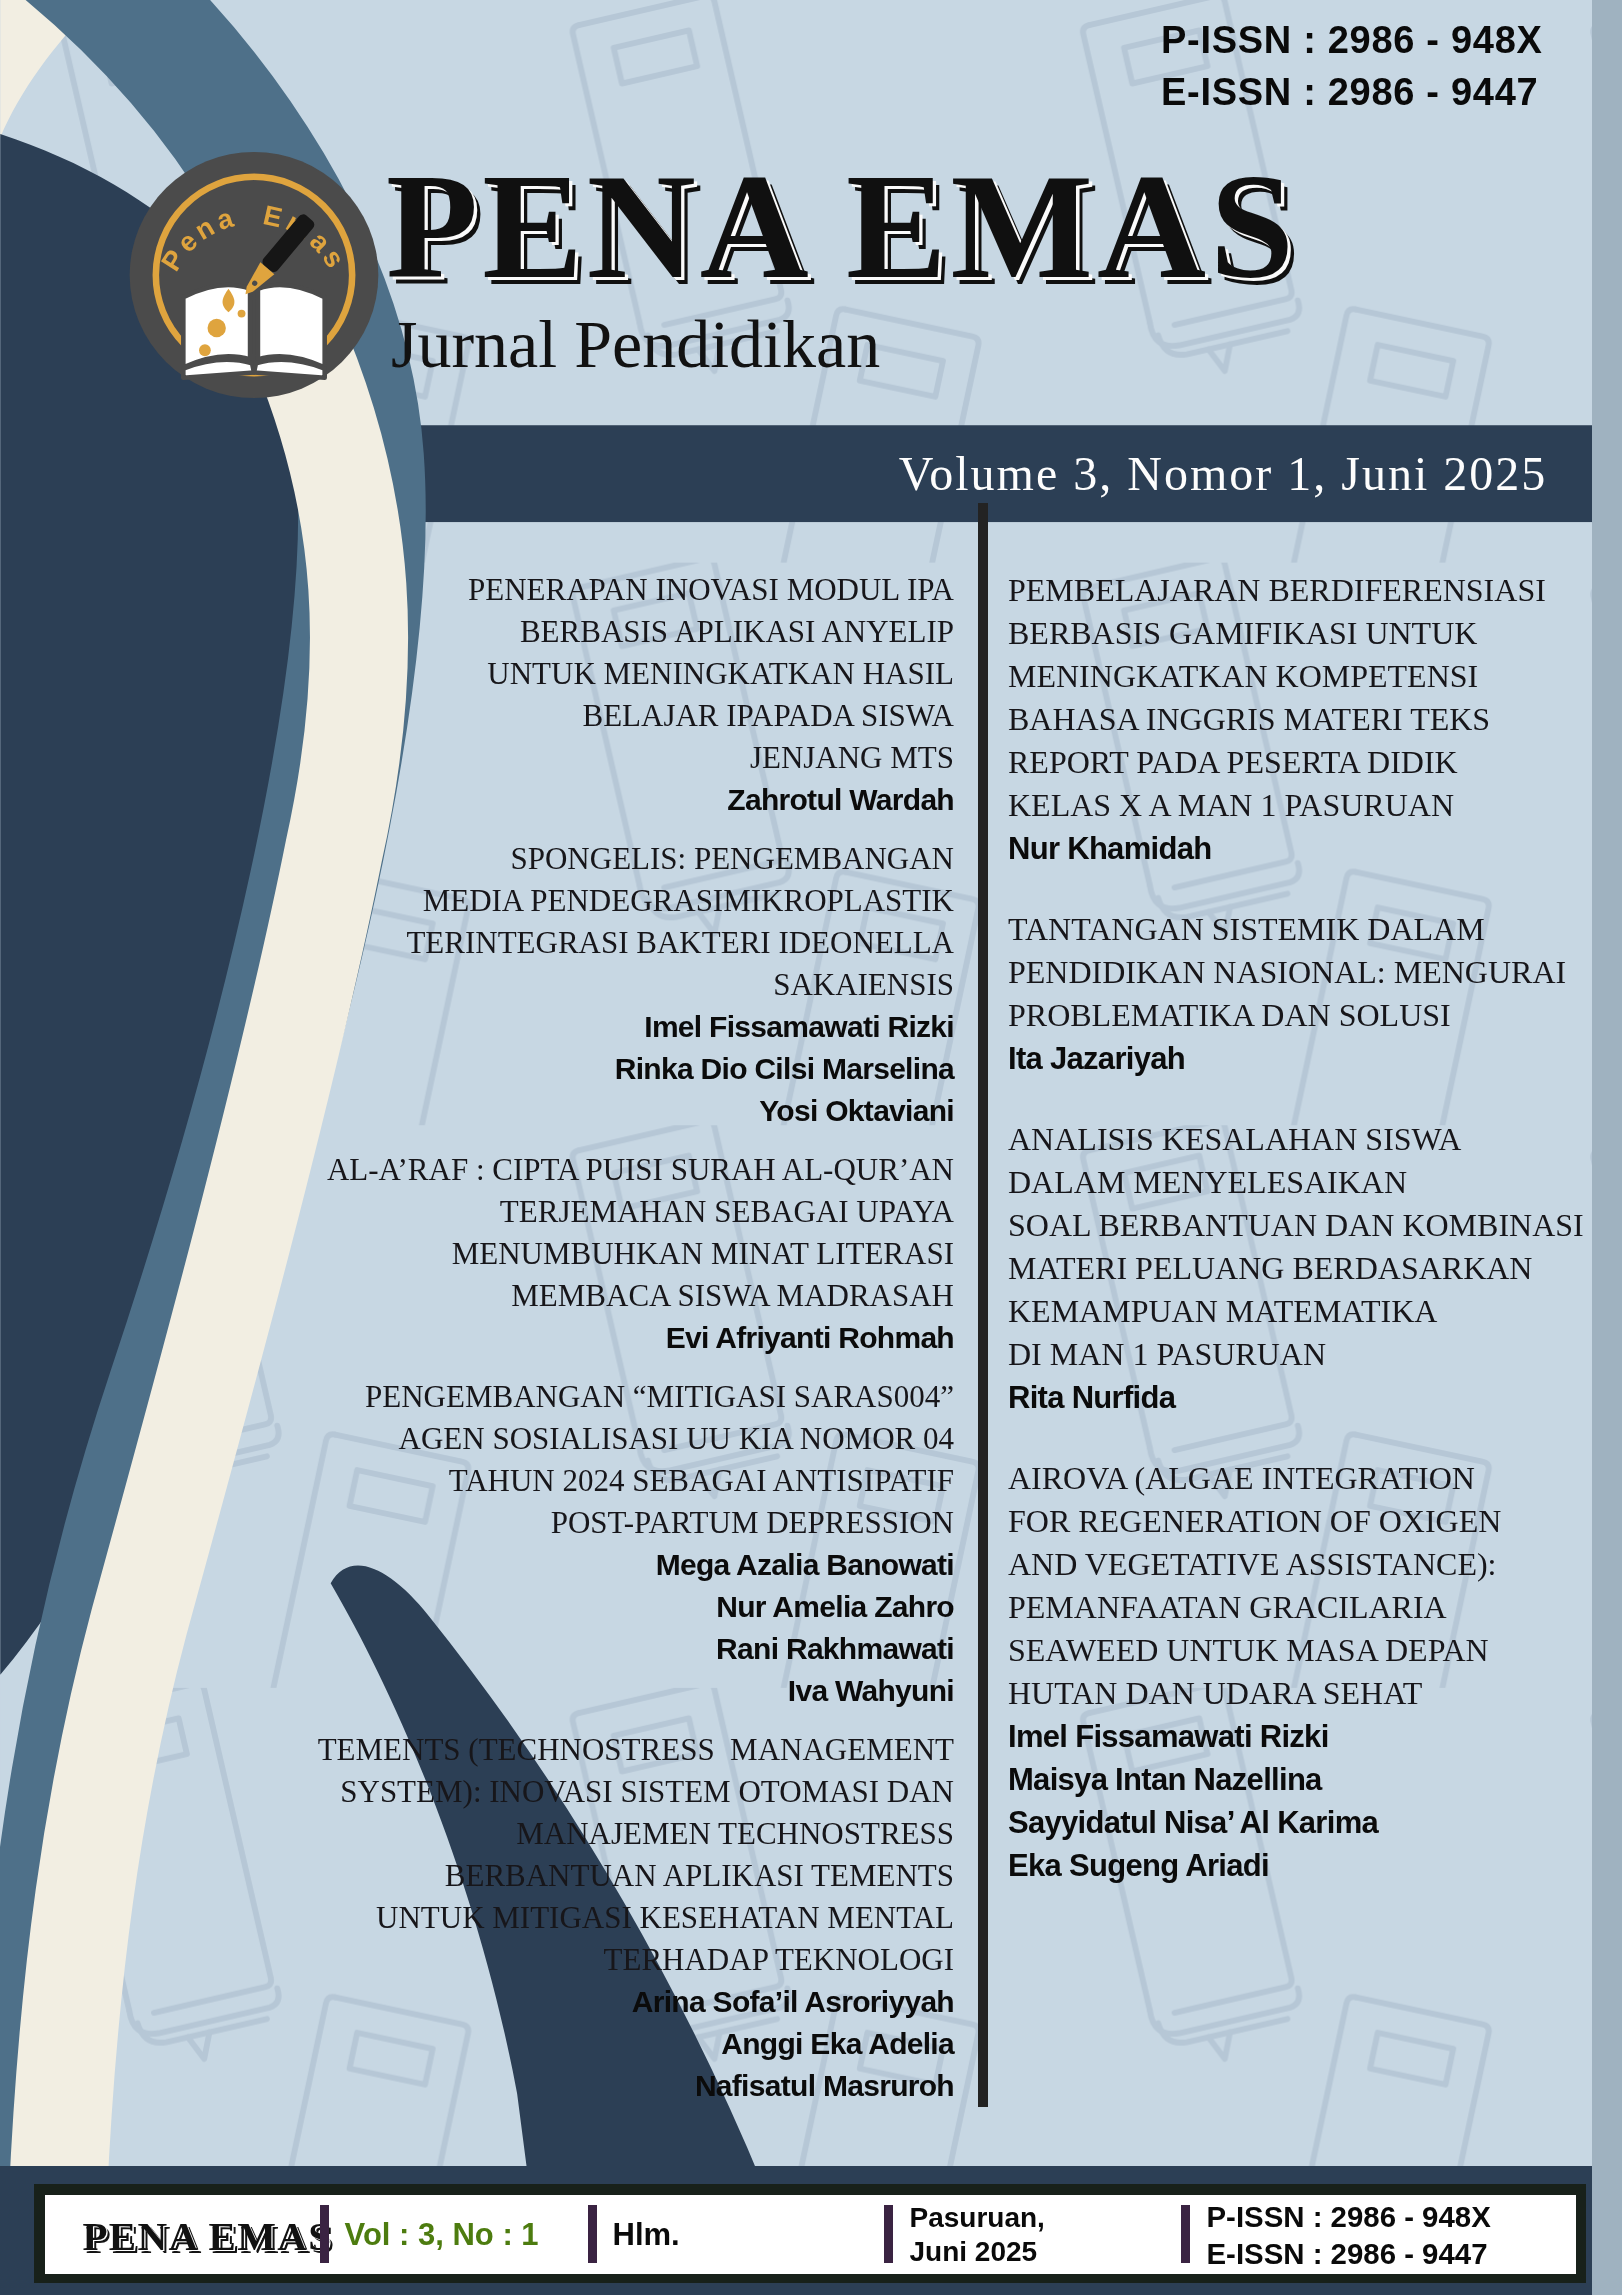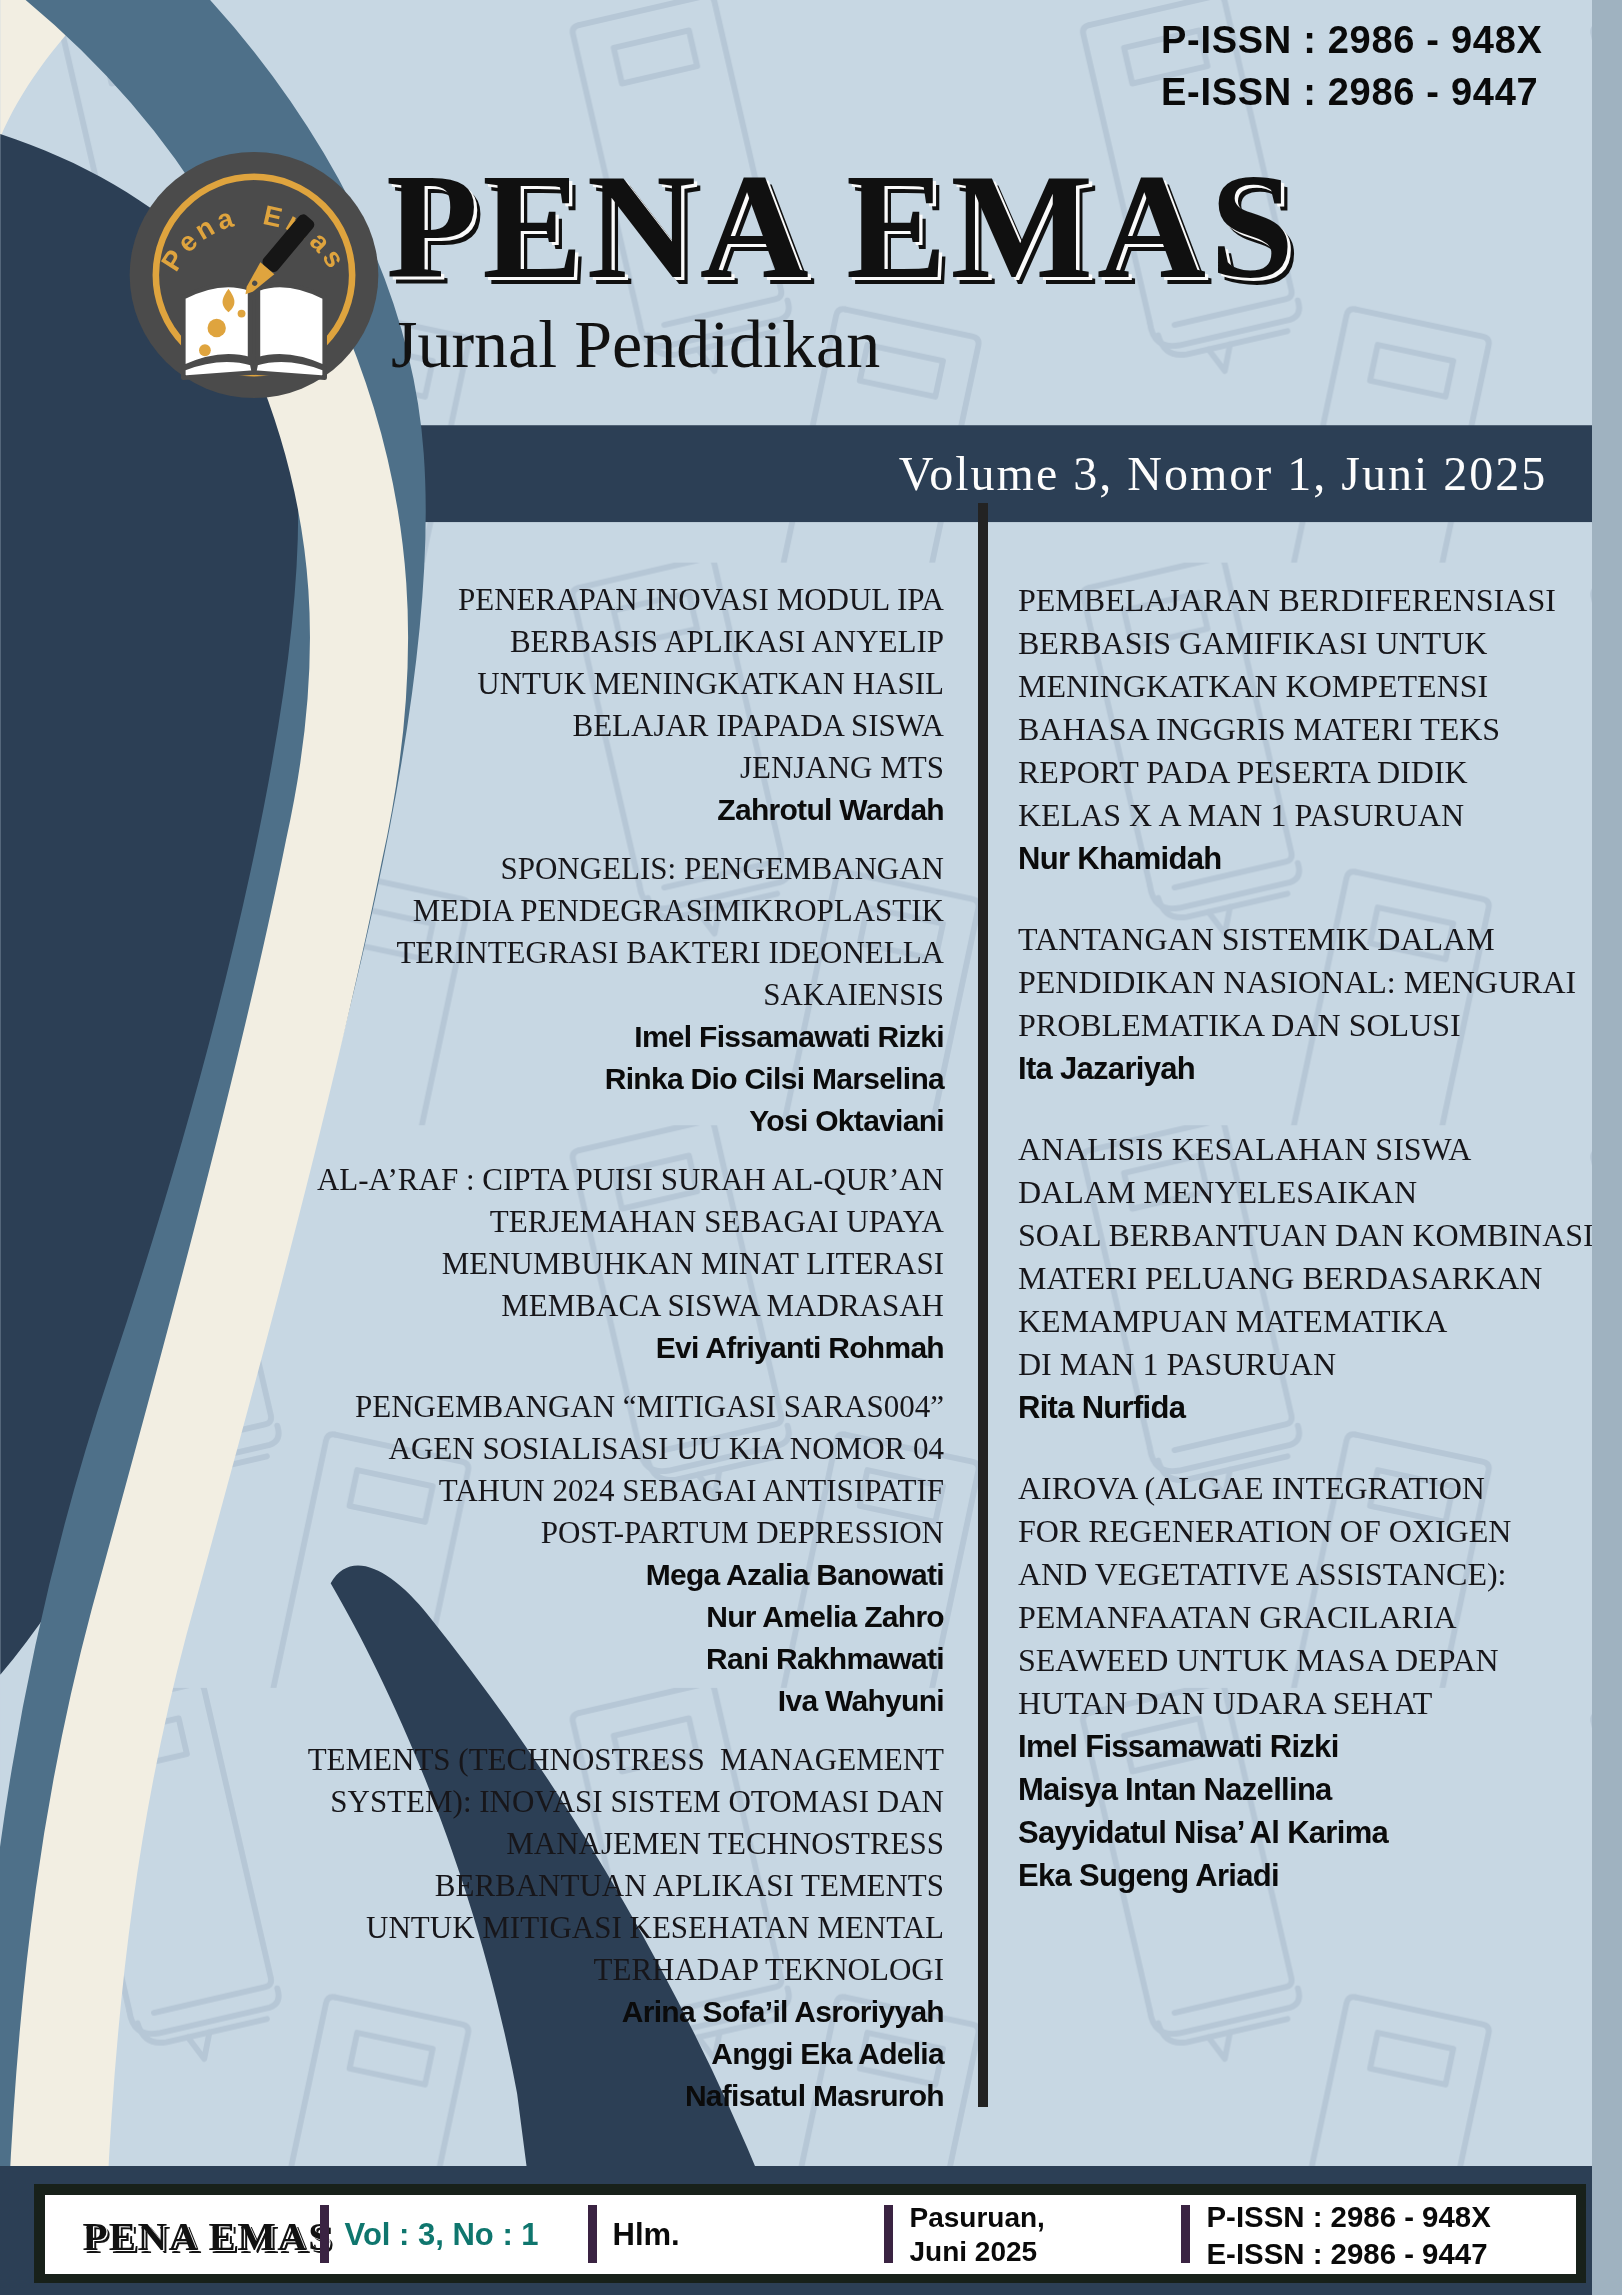--- a/index.html
+++ b/index.html
@@ -17,42 +17,42 @@
 
   
   .banner-text{left:824px;top:440px;width:798px;text-align:center;font-family:"Liberation Serif",serif;font-size:48px;line-height:68px;color:#fdfdfd;letter-spacing:2px;z-index:6;white-space:nowrap;}
 
   
   #logo{left:129px;top:150px;z-index:7;}
 
   
   #col-left{left:209px;top:567px;width:747px;text-align:right;z-index:5;}
   #col-right{left:1006px;top:567px;width:595px;text-align:left;z-index:5;}
-  .article-block{margin:12px;}
+  .article-block{margin:2px;}
   #col-left .article-block{margin-bottom:17px;}
   #col-right .article-block{margin-bottom:38px;}
   .t-line{font-family:"Liberation Serif",serif;color:#17161a;white-space:pre;}
   #col-left .t-line{font-size:31px;line-height:42px;}
   #col-right .t-line{font-size:32px;line-height:43px;}
   .a-line{font-family:"Liberation Sans",sans-serif;font-weight:bold;color:#0b0b0b;letter-spacing:-0.7px;white-space:pre;}
   #col-left .a-line{font-size:30px;line-height:42px;}
   #col-right .a-line{font-size:31px;line-height:43px;}
 
   
   .divider{left:978px;top:503px;width:9.8px;height:1604px;background:var(--divider,#232323);z-index:4;}
 
   
   .footer-band{left:0;top:2166px;width:1623px;height:130px;background:var(--navy,#2c3f55);z-index:8;}
   .footer-frame{left:34px;top:2184px;width:1552px;height:99px;background:var(--frame,#18211a);z-index:9;}
   .footer-inner{position:absolute;left:10.5px;top:10.5px;width:1531px;height:79px;background:#ffffff;}
   .footer-brand{left:38px;top:17px;font-family:"Liberation Serif",serif;font-weight:bold;font-size:41px;letter-spacing:1.3px;color:#111;white-space:nowrap;
     text-shadow:1.3px 1.3px 0 #ffffff,3.3px 3.3px 0 #141414;}
   .footer-bar{width:9.2px;height:58px;top:10.5px;background:var(--bar,#3a2342);}
   .bar1{left:275px;} .bar2{left:543px;} .bar3{left:839px;} .bar4{left:1136px;}
-  .footer-vol{left:300px;top:22px;font-family:"Liberation Sans",sans-serif;font-weight:bold;font-size:31px;color:#0f766e;white-space:nowrap;}
+  .footer-vol{left:300px;top:22px;font-family:"Liberation Sans",sans-serif;font-weight:bold;font-size:31px;color:#4d7c0f;white-space:nowrap;}
   .footer-hlm{left:568px;top:22px;font-family:"Liberation Sans",sans-serif;font-weight:bold;font-size:31px;color:#0a0a0a;white-space:nowrap;}
   .footer-place{left:865px;top:6.5px;font-family:"Liberation Sans",sans-serif;font-weight:bold;font-size:28px;line-height:34px;color:#0a0a0a;white-space:nowrap;}
   .footer-issn{left:1162px;top:3.9px;font-family:"Liberation Sans",sans-serif;font-weight:bold;font-size:29.4px;line-height:37px;color:#0a0a0a;white-space:nowrap;}
 </style>
 </head>
 <body>
 
 <div id="page">
 
   <svg id="bg-svg" width="1623" height="2295" viewBox="0 0 2480 3508">

